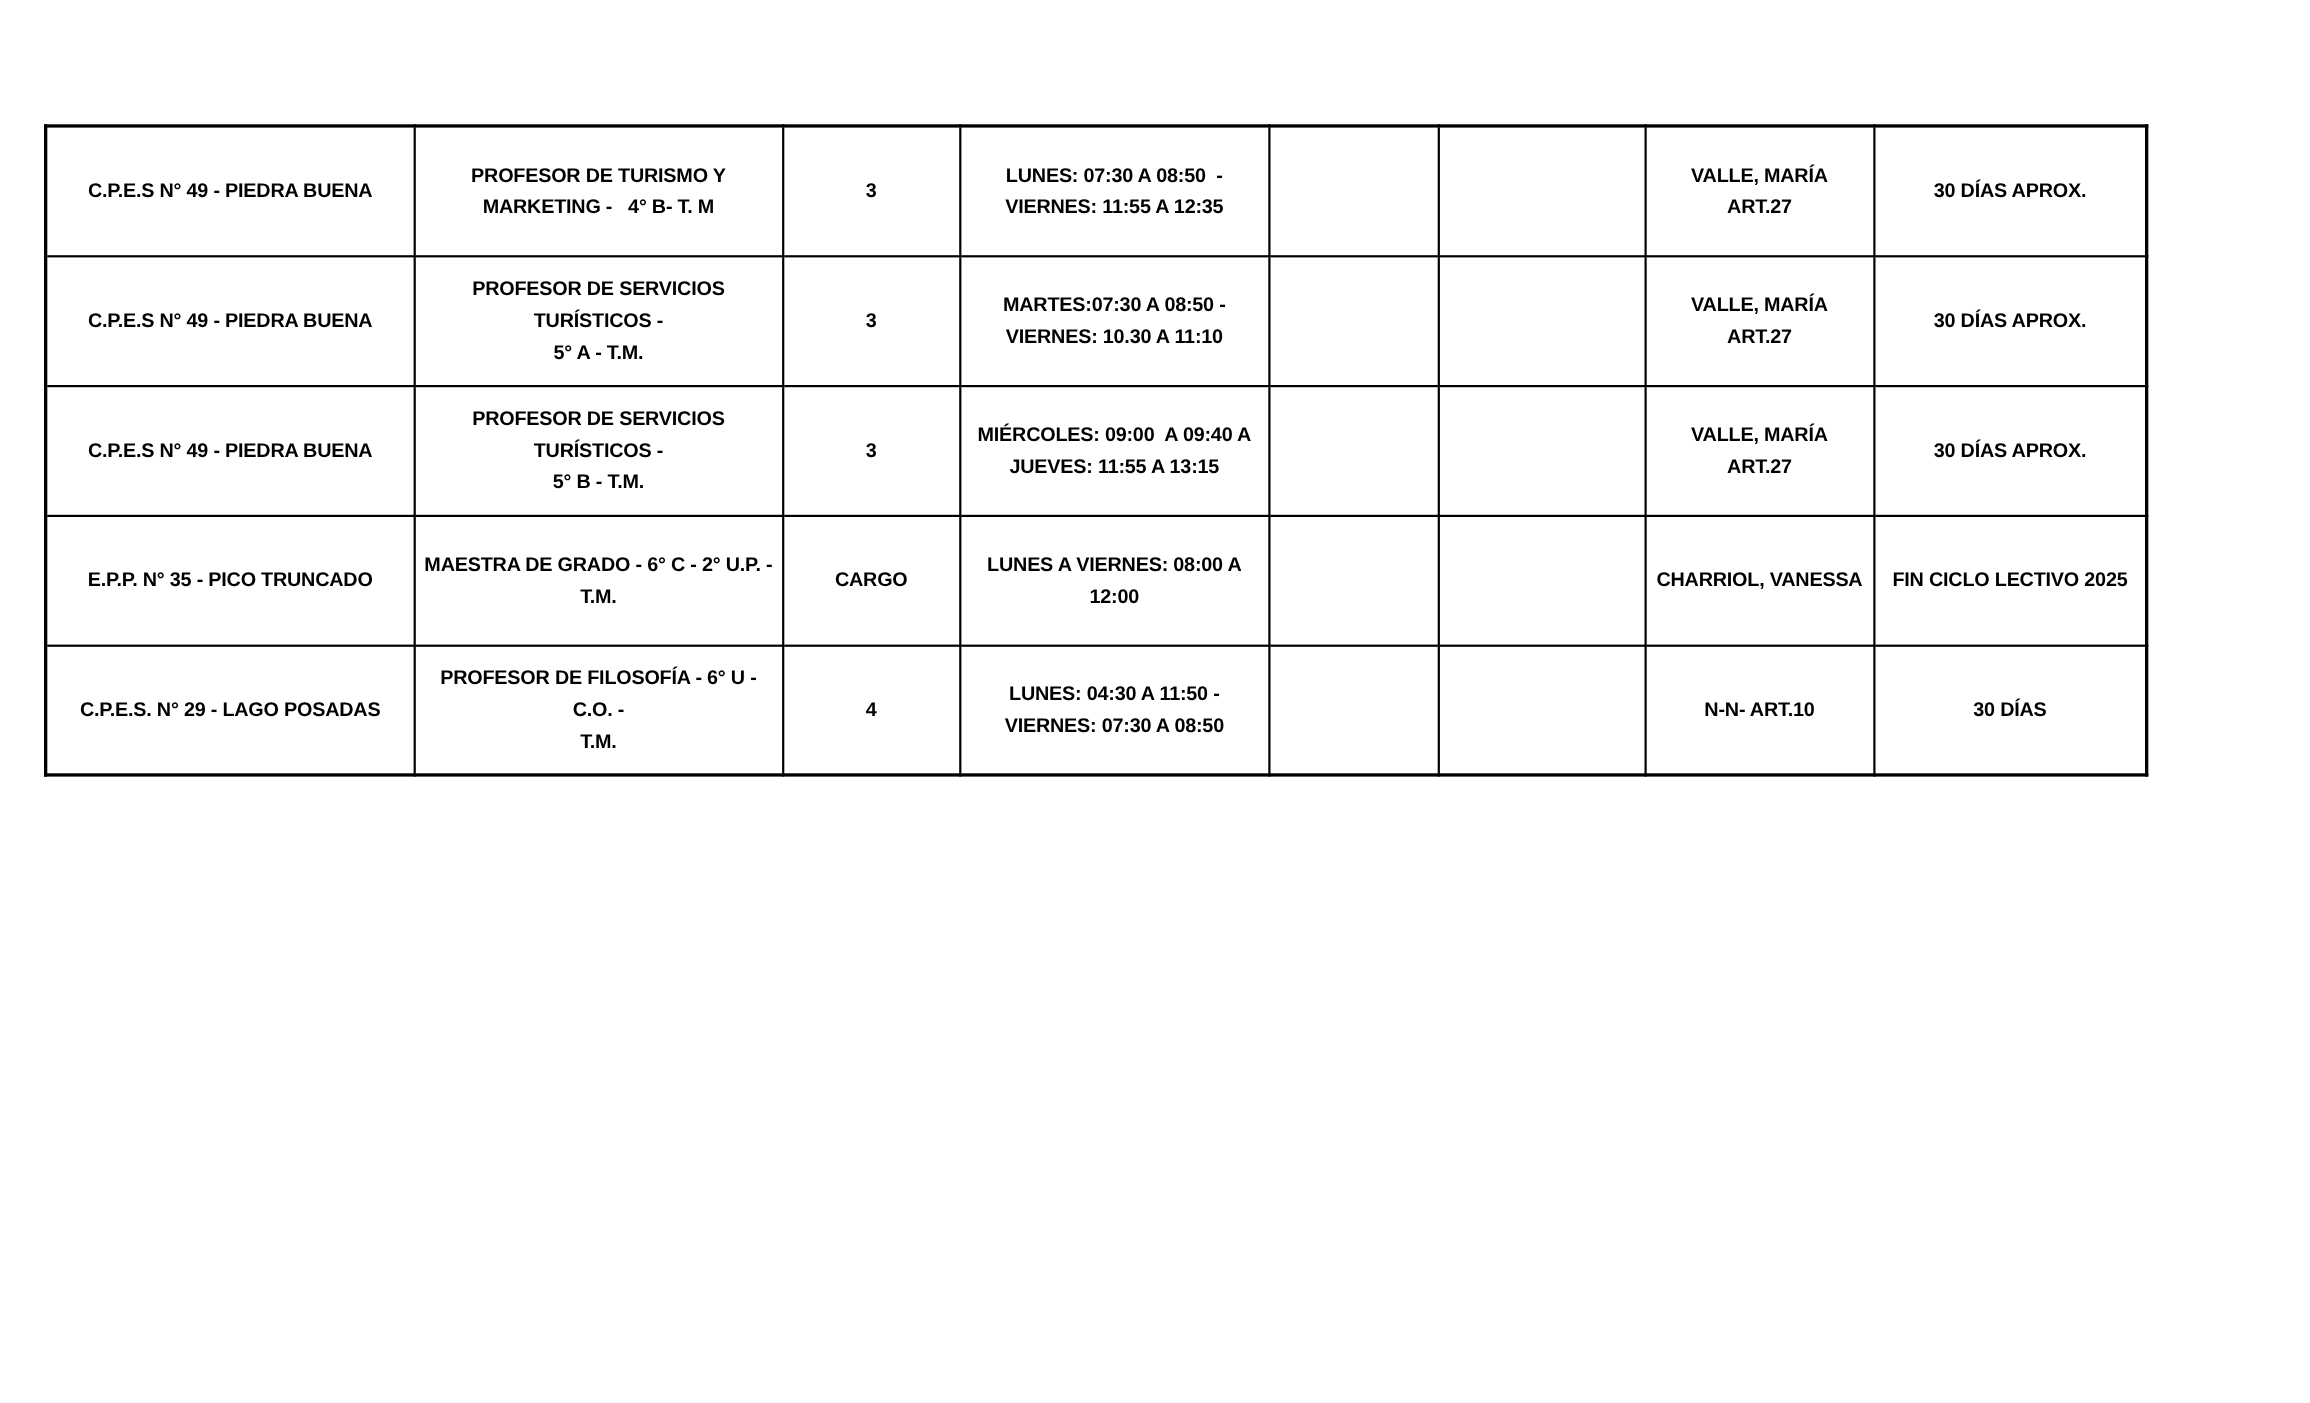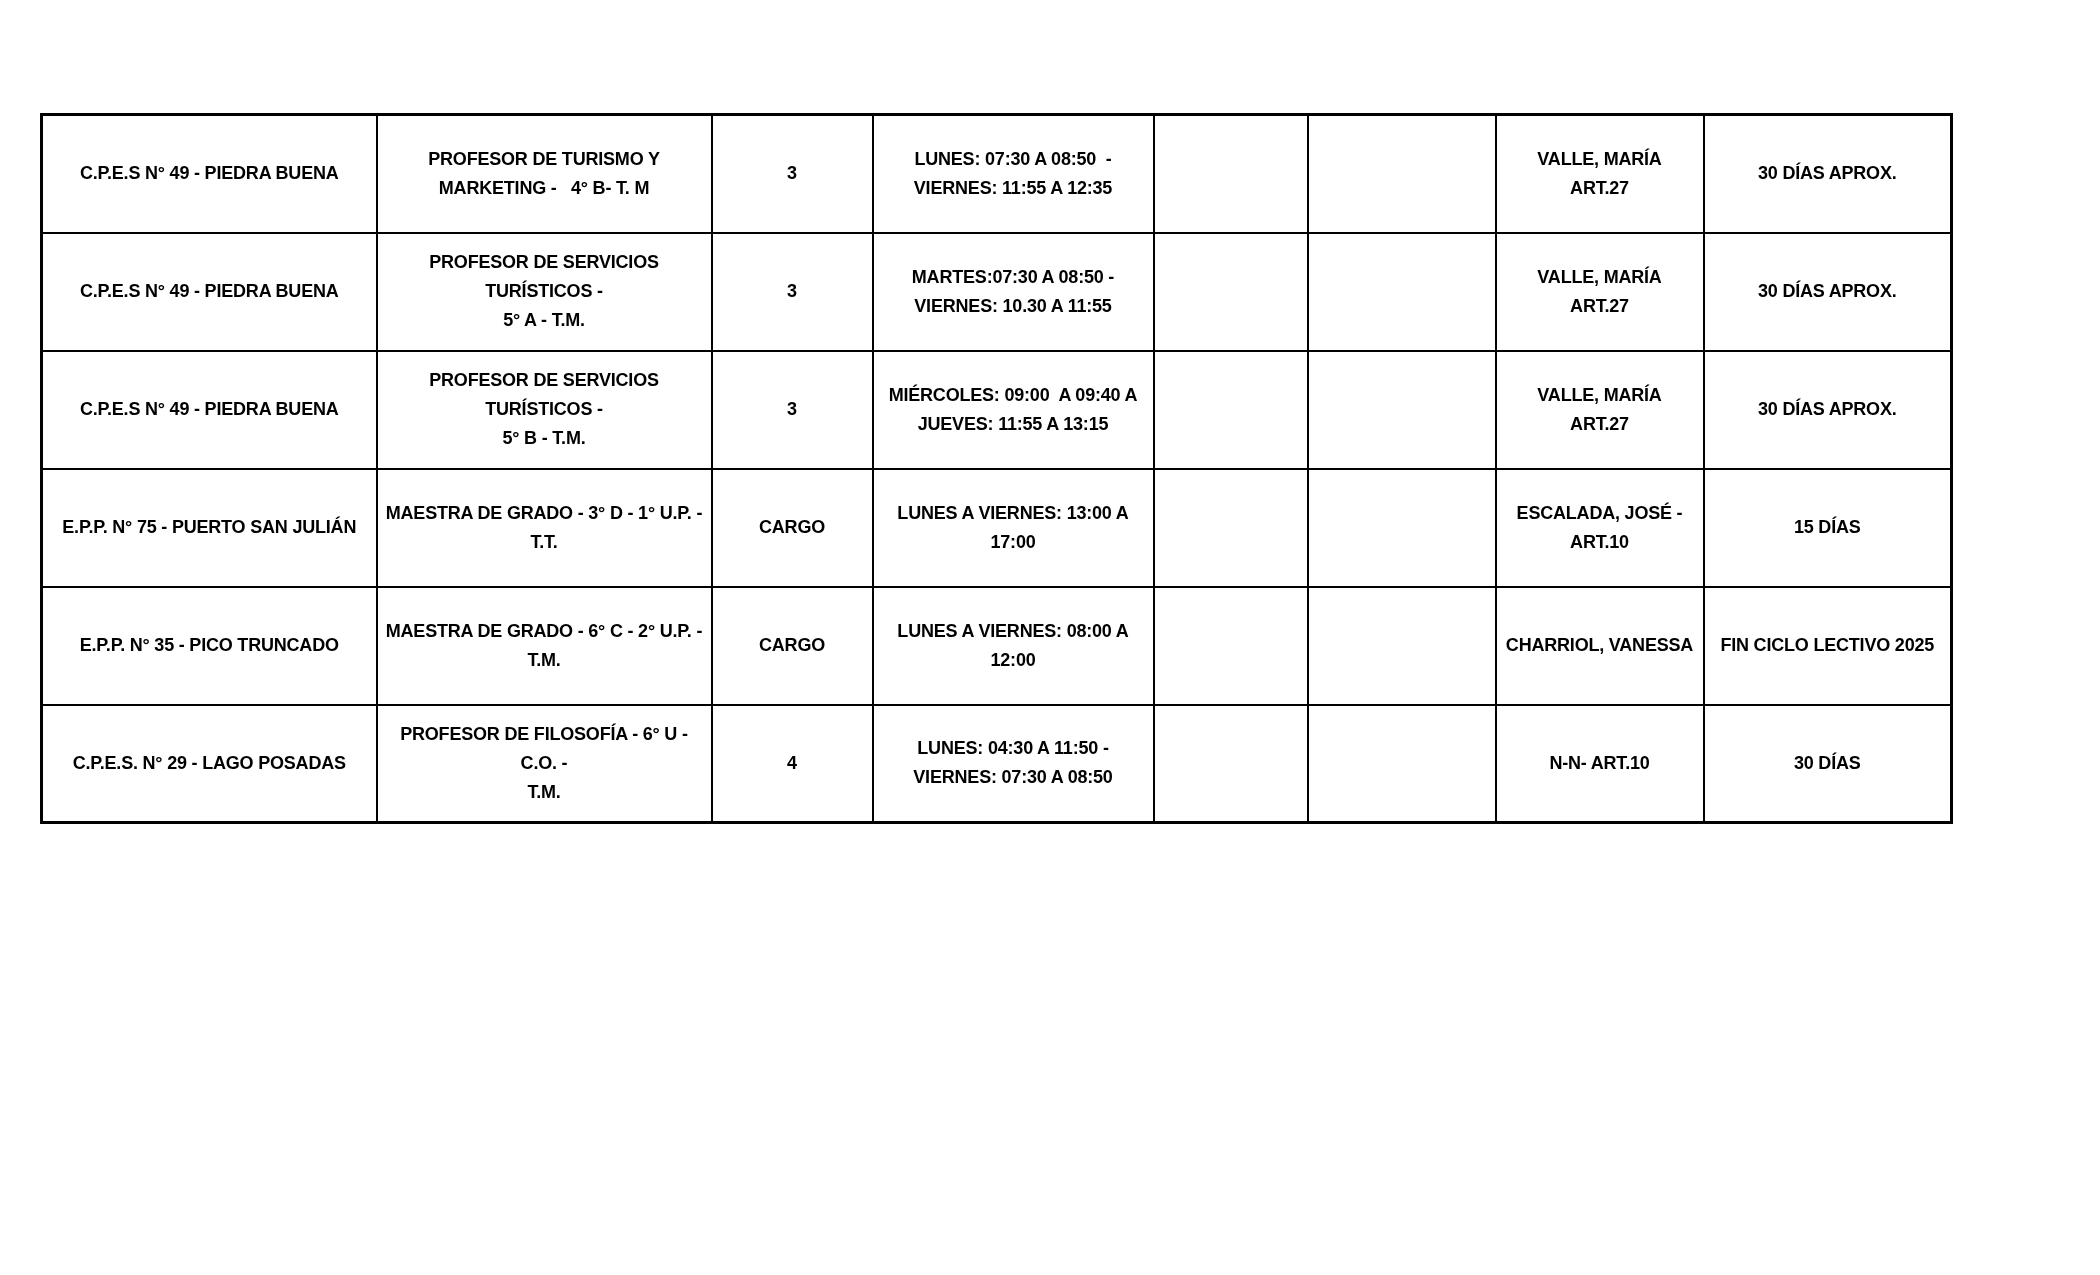--- a/index.html
+++ b/index.html
@@ -61,52 +61,39 @@
         <td>VALLE, MARÍA
 ART.27</td>
         <td>30 DÍAS APROX.</td>
       </tr>
       <tr>
         <td>C.P.E.S N° 49 - PIEDRA BUENA</td>
         <td>PROFESOR DE SERVICIOS TURÍSTICOS -
 5° A - T.M.</td>
         <td>3</td>
         <td>MARTES:07:30 A 08:50 -
-VIERNES: 10.30 A 11:55</td>
+VIERNES: 10.30 A 11:10</td>
         <td></td>
         <td></td>
         <td>VALLE, MARÍA
 ART.27</td>
         <td>30 DÍAS APROX.</td>
       </tr>
       <tr>
         <td>C.P.E.S N° 49 - PIEDRA BUENA</td>
         <td>PROFESOR DE SERVICIOS TURÍSTICOS -
 5° B - T.M.</td>
         <td>3</td>
         <td>MIÉRCOLES: 09:00  A 09:40 A
 JUEVES: 11:55 A 13:15</td>
         <td></td>
         <td></td>
         <td>VALLE, MARÍA
 ART.27</td>
         <td>30 DÍAS APROX.</td>
-      </tr>
-      <tr>
-        <td>E.P.P. N° 75 - PUERTO SAN JULIÁN</td>
-        <td>MAESTRA DE GRADO - 3° D - 1° U.P. -
-T.T.</td>
-        <td>CARGO</td>
-        <td>LUNES A VIERNES: 13:00 A
-17:00</td>
-        <td></td>
-        <td></td>
-        <td>ESCALADA, JOSÉ -
-ART.10</td>
-        <td>15 DÍAS</td>
       </tr>
       <tr>
         <td>E.P.P. N° 35 - PICO TRUNCADO</td>
         <td>MAESTRA DE GRADO - 6° C - 2° U.P. -
 T.M.</td>
         <td>CARGO</td>
         <td>LUNES A VIERNES: 08:00 A
 12:00</td>
         <td></td>
         <td></td>

